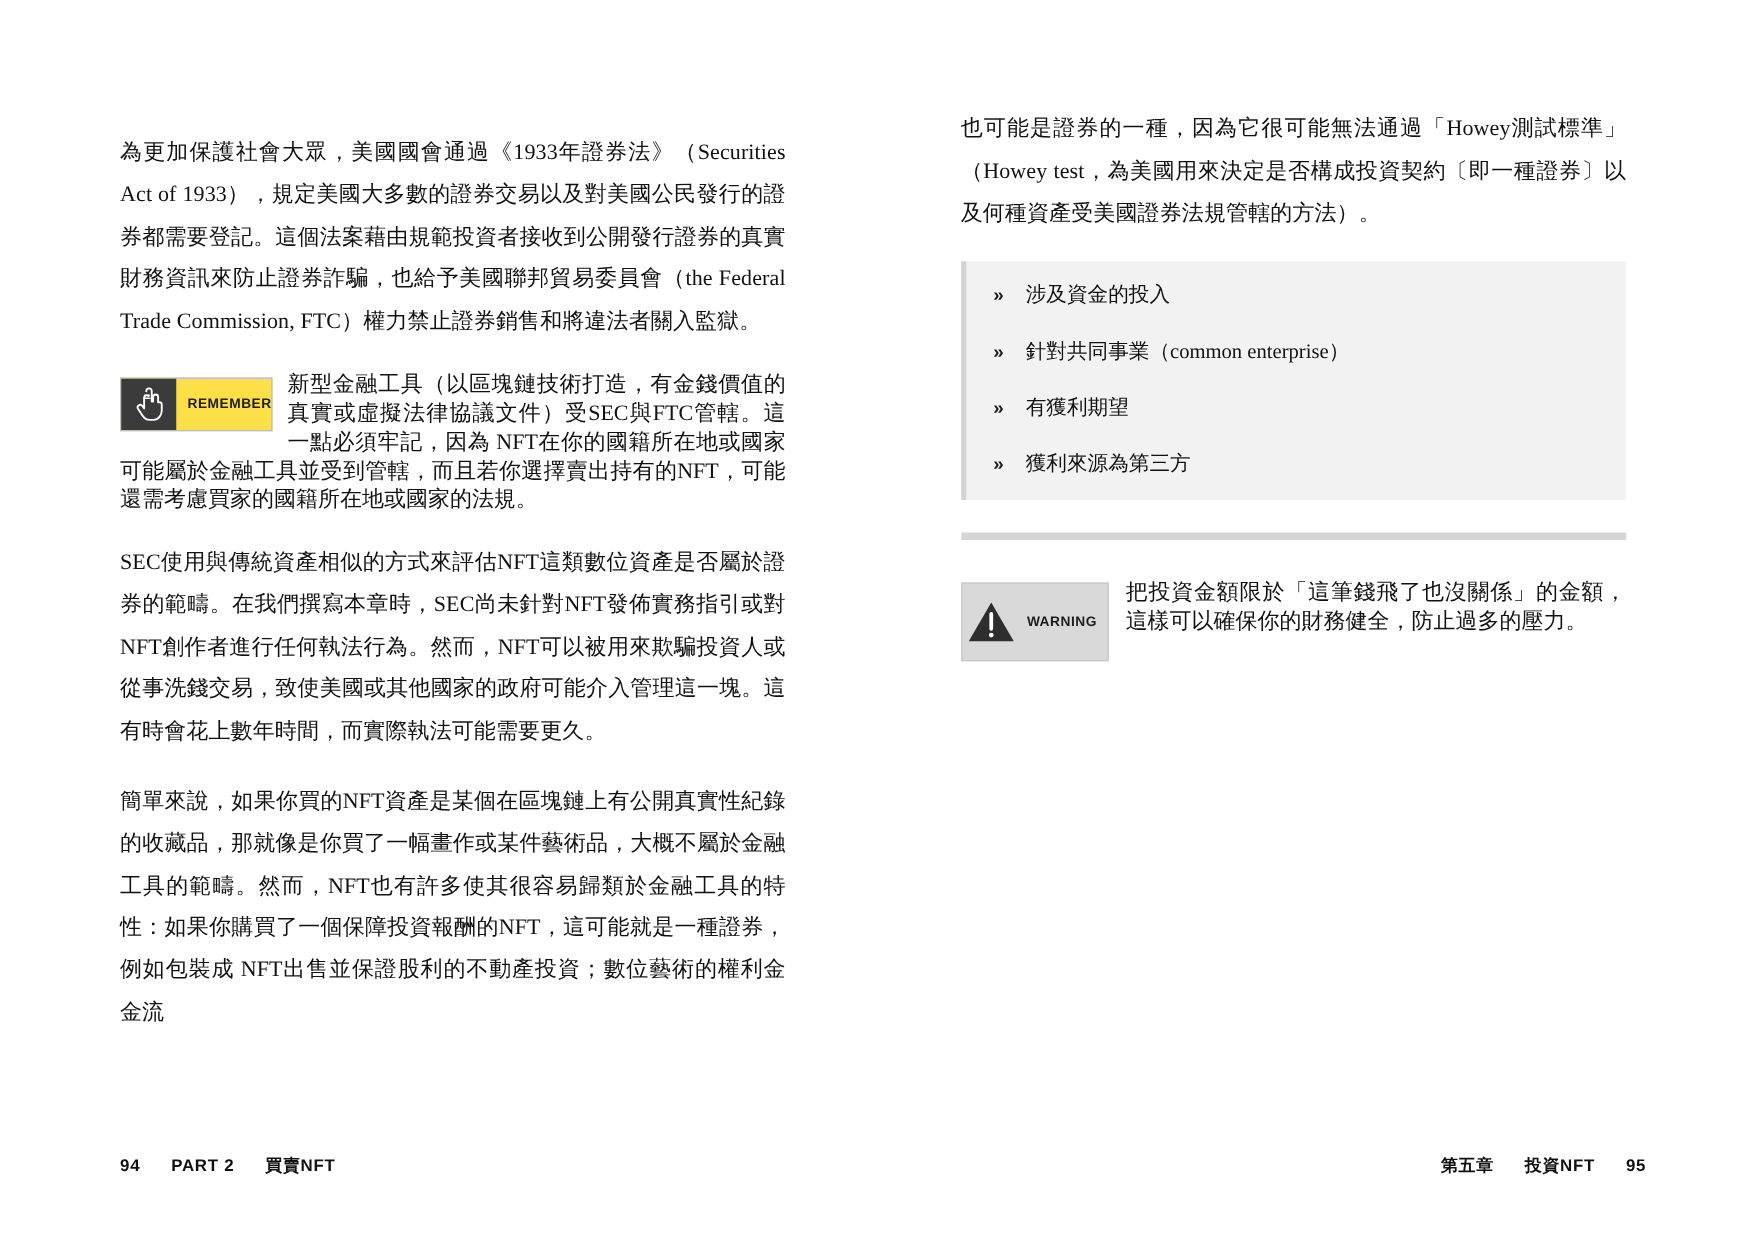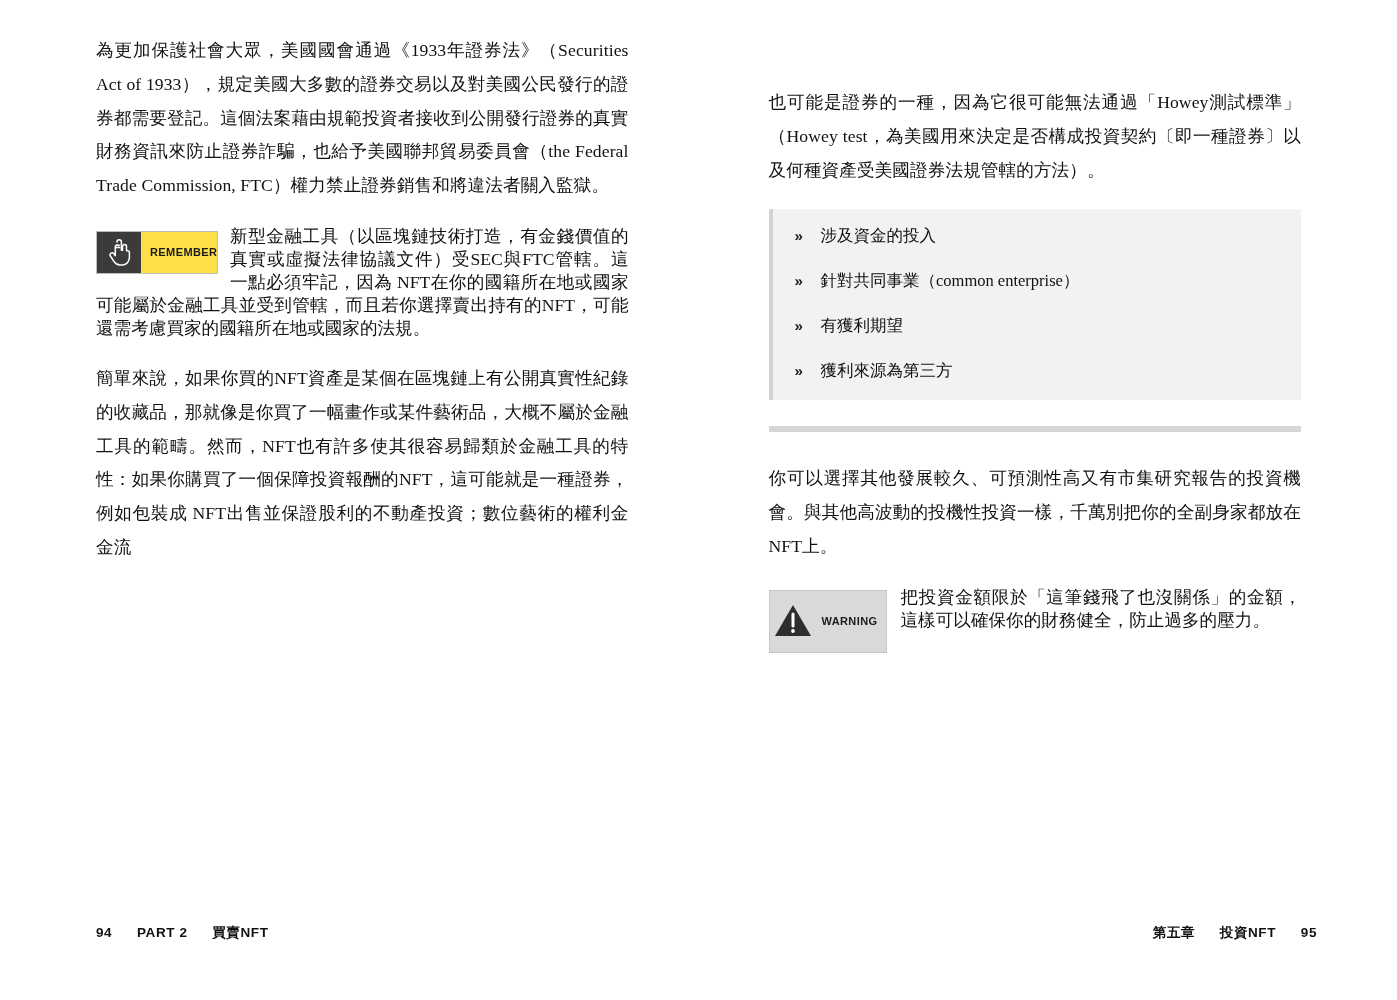--- a/index.html
+++ b/index.html
@@ -19,21 +19,21 @@
     position: absolute;
     inset: 0;
     display: flex;
   }
   .page {
     position: relative;
     box-sizing: border-box;
     flex: 1 1 50%;
   }
   .page-left {
-    padding: 34px 70px 0 96px;
+    padding: 105px 70px 0 96px;
   }
   .page-right {
     padding: 86px 96px 0 70px;
   }
   p.body-text {
     margin: 0 0 22px 0;
     font-size: 17.6px;
     line-height: 33.8px;
     text-align: justify;
     text-justify: inter-character;
@@ -182,20 +182,21 @@
           <svg width="26" height="28" viewBox="0 0 26 28" aria-hidden="true">
             <path d="M11 4c0-1.3 1-2.3 2.2-2.3S15.4 2.7 15.4 4v8.2h1.1V8.6c0-1.1.9-2 2-2s2 .9 2 2v4.2h1c1 0 1.9.8 1.9 1.9v4.6c0 3.9-2.6 7.6-6.6 7.6h-3c-2.6 0-4.4-1.3-5.7-3.3L4.4 18c-.6-1-.3-2.2.7-2.8 1-.6 2.1-.3 2.8.6l1.4 2V9.3c0-1.1.9-2 2-2 .6 0 1.1.2 1.5.6" fill="none" stroke="#ffffff" stroke-width="1.5" stroke-linejoin="round" stroke-linecap="round"></path>
             <path d="M9.8 7.2h3.6M9.3 9.6h4.6" stroke="#ffffff" stroke-width="1.2" stroke-linecap="round"></path>
           </svg>
         </div>
         <div class="tip-label">REMEMBER</div>
       </div>
       <p>新型金融工具（以區塊鏈技術打造，有金錢價值的真實或虛擬法律協議文件）受SEC與FTC管轄。這一點必須牢記，因為 NFT在你的國籍所在地或國家可能屬於金融工具並受到管轄，而且若你選擇賣出持有的NFT，可能還需考慮買家的國籍所在地或國家的法規。</p>
     </div>
 
+    <p class="body-text">SEC使用與傳統資產相似的方式來評估NFT這類數位資產是否屬於證券的範疇。在我們撰寫本章時，SEC尚未針對NFT發佈實務指引或對NFT創作者進行任何執法行為。然而，NFT可以被用來欺騙投資人或從事洗錢交易，致使美國或其他國家的政府可能介入管理這一塊。這有時會花上數年時間，而實際執法可能需要更久。</p>
 
     <p class="body-text">簡單來說，如果你買的NFT資產是某個在區塊鏈上有公開真實性紀錄的收藏品，那就像是你買了一幅畫作或某件藝術品，大概不屬於金融工具的範疇。然而，NFT也有許多使其很容易歸類於金融工具的特性：如果你購買了一個保障投資報酬的NFT，這可能就是一種證券，例如包裝成 NFT出售並保證股利的不動產投資；數位藝術的權利金金流</p>
 
     <div class="footer footer-left">
       <span>94</span>
       <span class="sep"></span>
       <span>PART 2</span>
       <span class="sep"></span>
       <span>買賣NFT</span>
     </div>
@@ -221,21 +222,20 @@
       </div>
       <div class="bullet-row">
         <span class="bullet-mark">»</span>
         <span class="bullet-text">獲利來源為第三方</span>
       </div>
     </div>
 
     <div class="h1-rule"></div>
 
 
-    <p class="body-text">你可以選擇其他發展較久、可預測性高又有市集研究報告的投資機會。與其他高波動的投機性投資一樣，千萬別把你的全副身家都放在NFT上。</p>
 
     <div class="icon-para clearfix">
       <div class="warn-icon">
         <div class="tri">
           <svg width="40" height="38" viewBox="0 0 40 38" aria-hidden="true">
             <path d="M20 3 L38 34 H2 Z" fill="#2e2e2e"></path>
             <path d="M20 12 v12" stroke="#ffffff" stroke-width="3" stroke-linecap="round"></path>
             <circle cx="20" cy="29" r="1.9" fill="#ffffff"></circle>
           </svg>
         </div>

